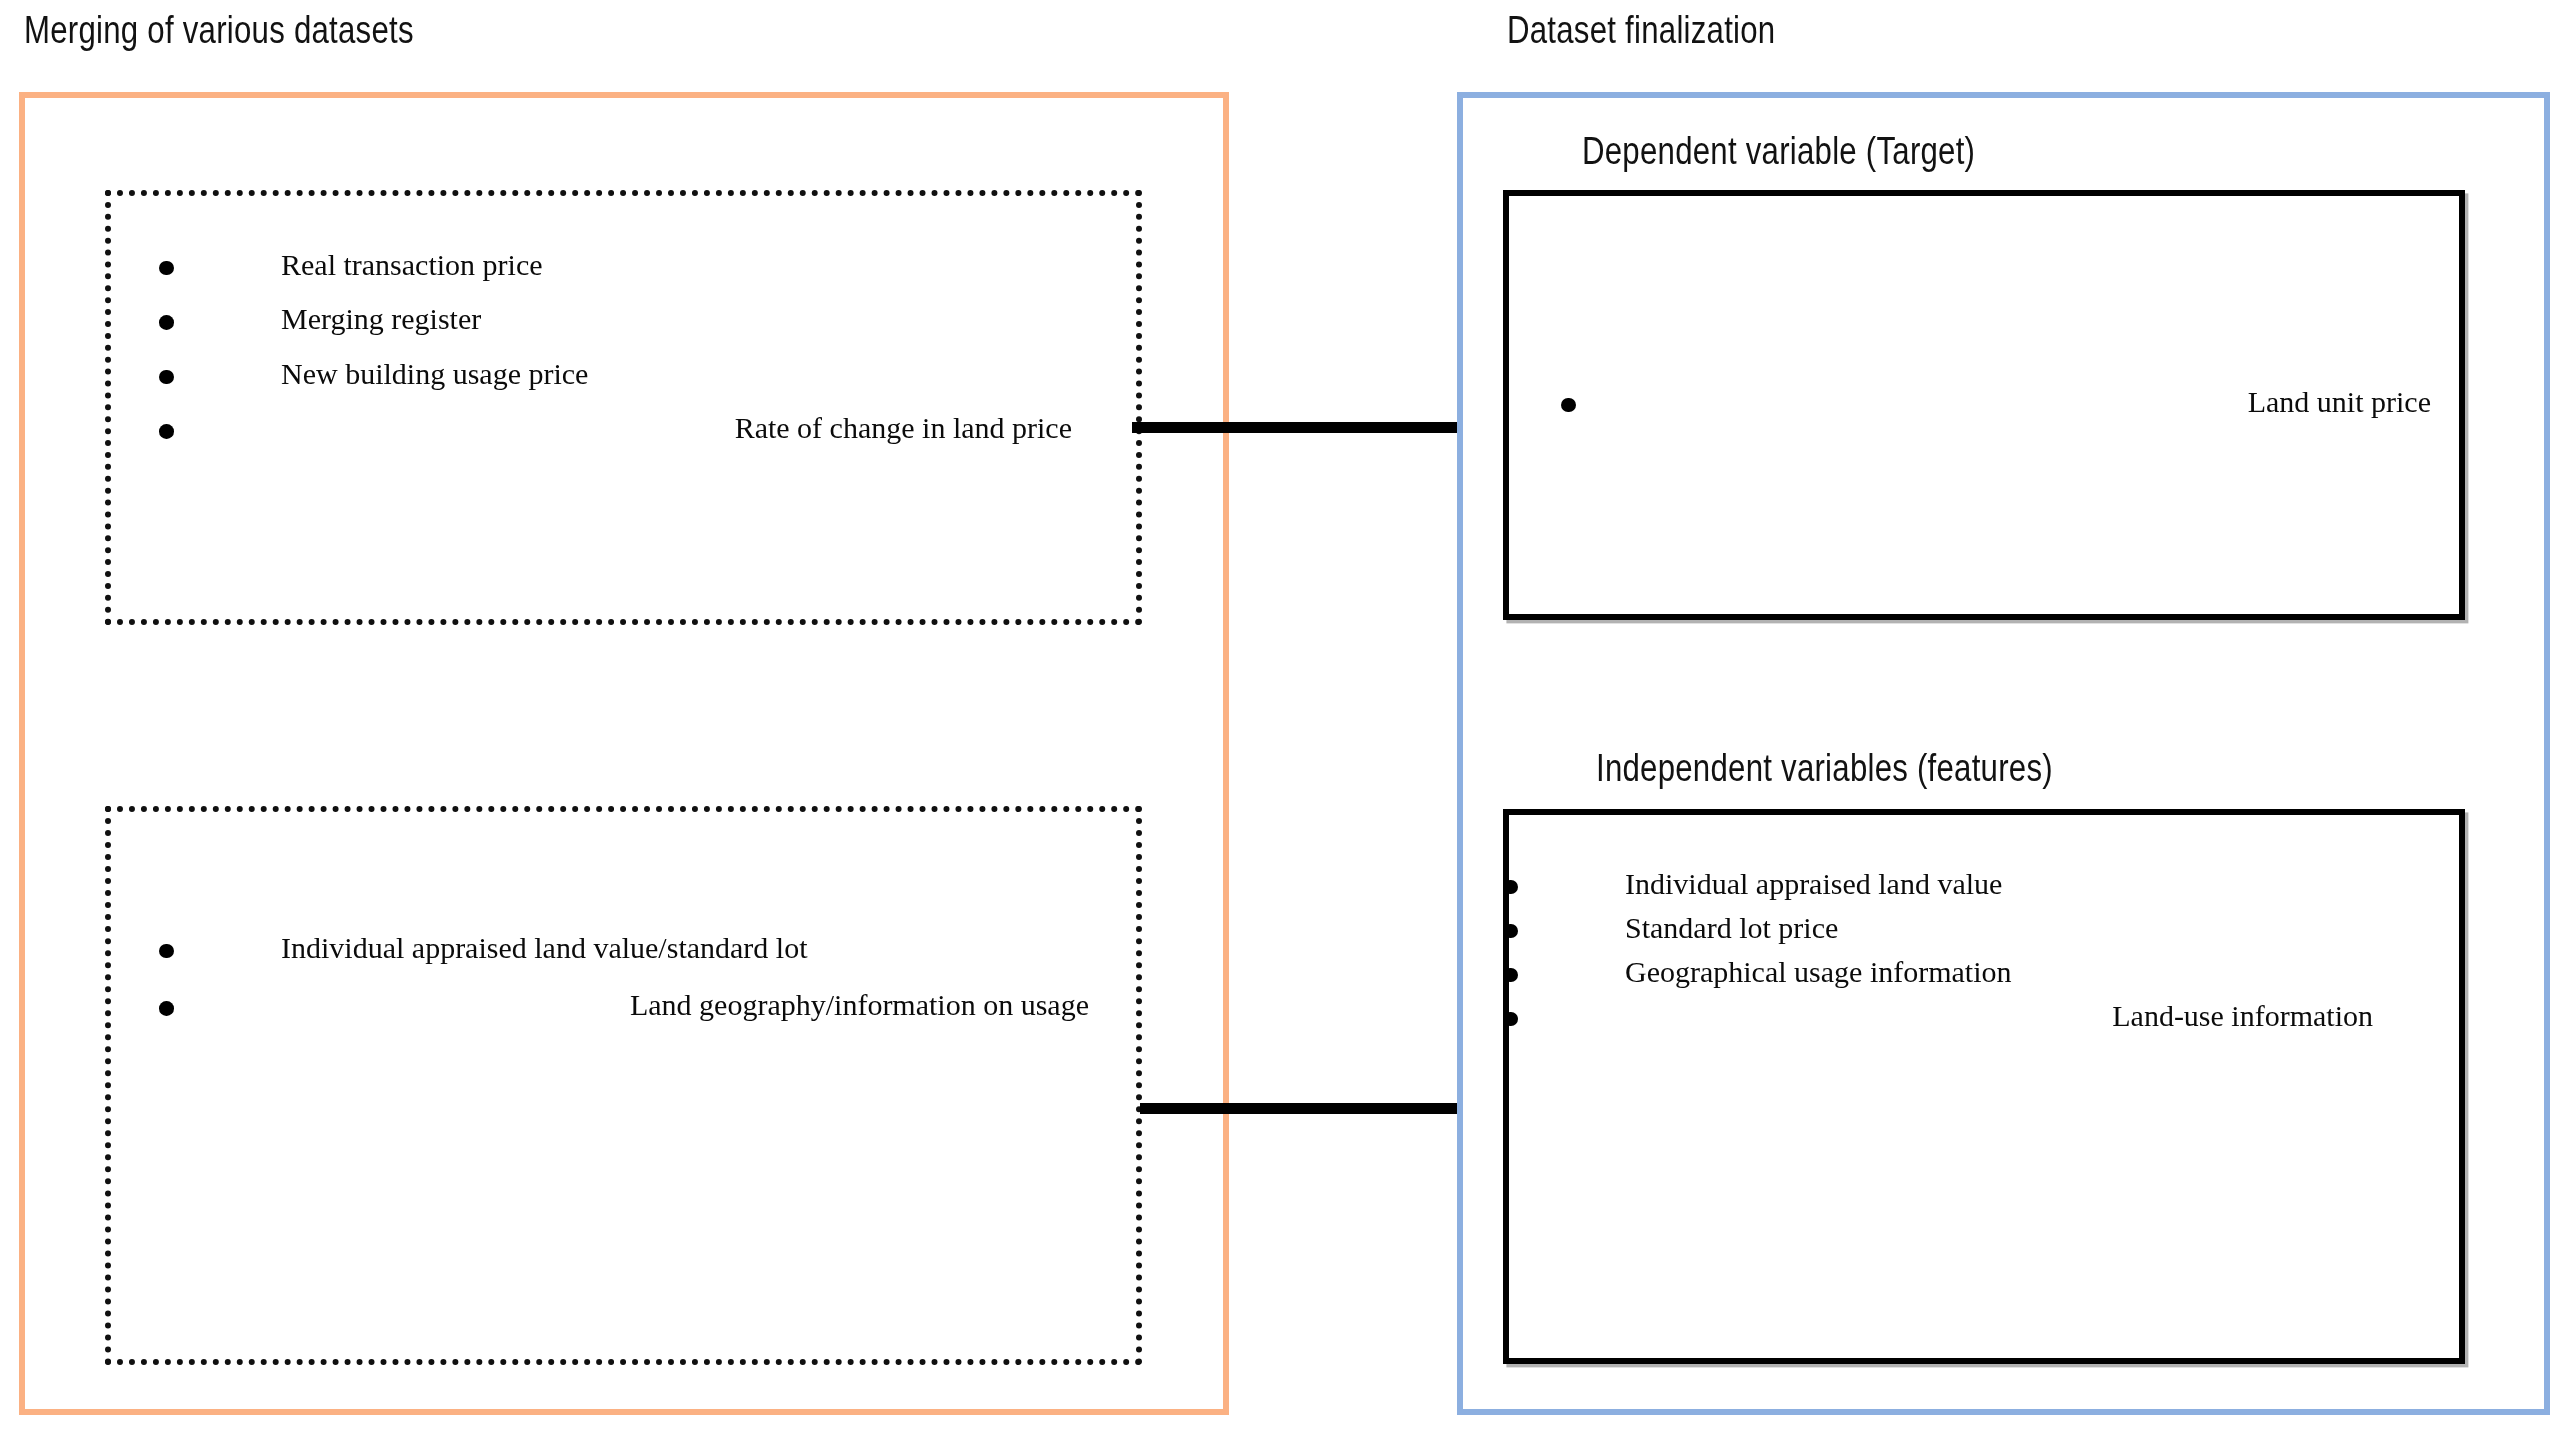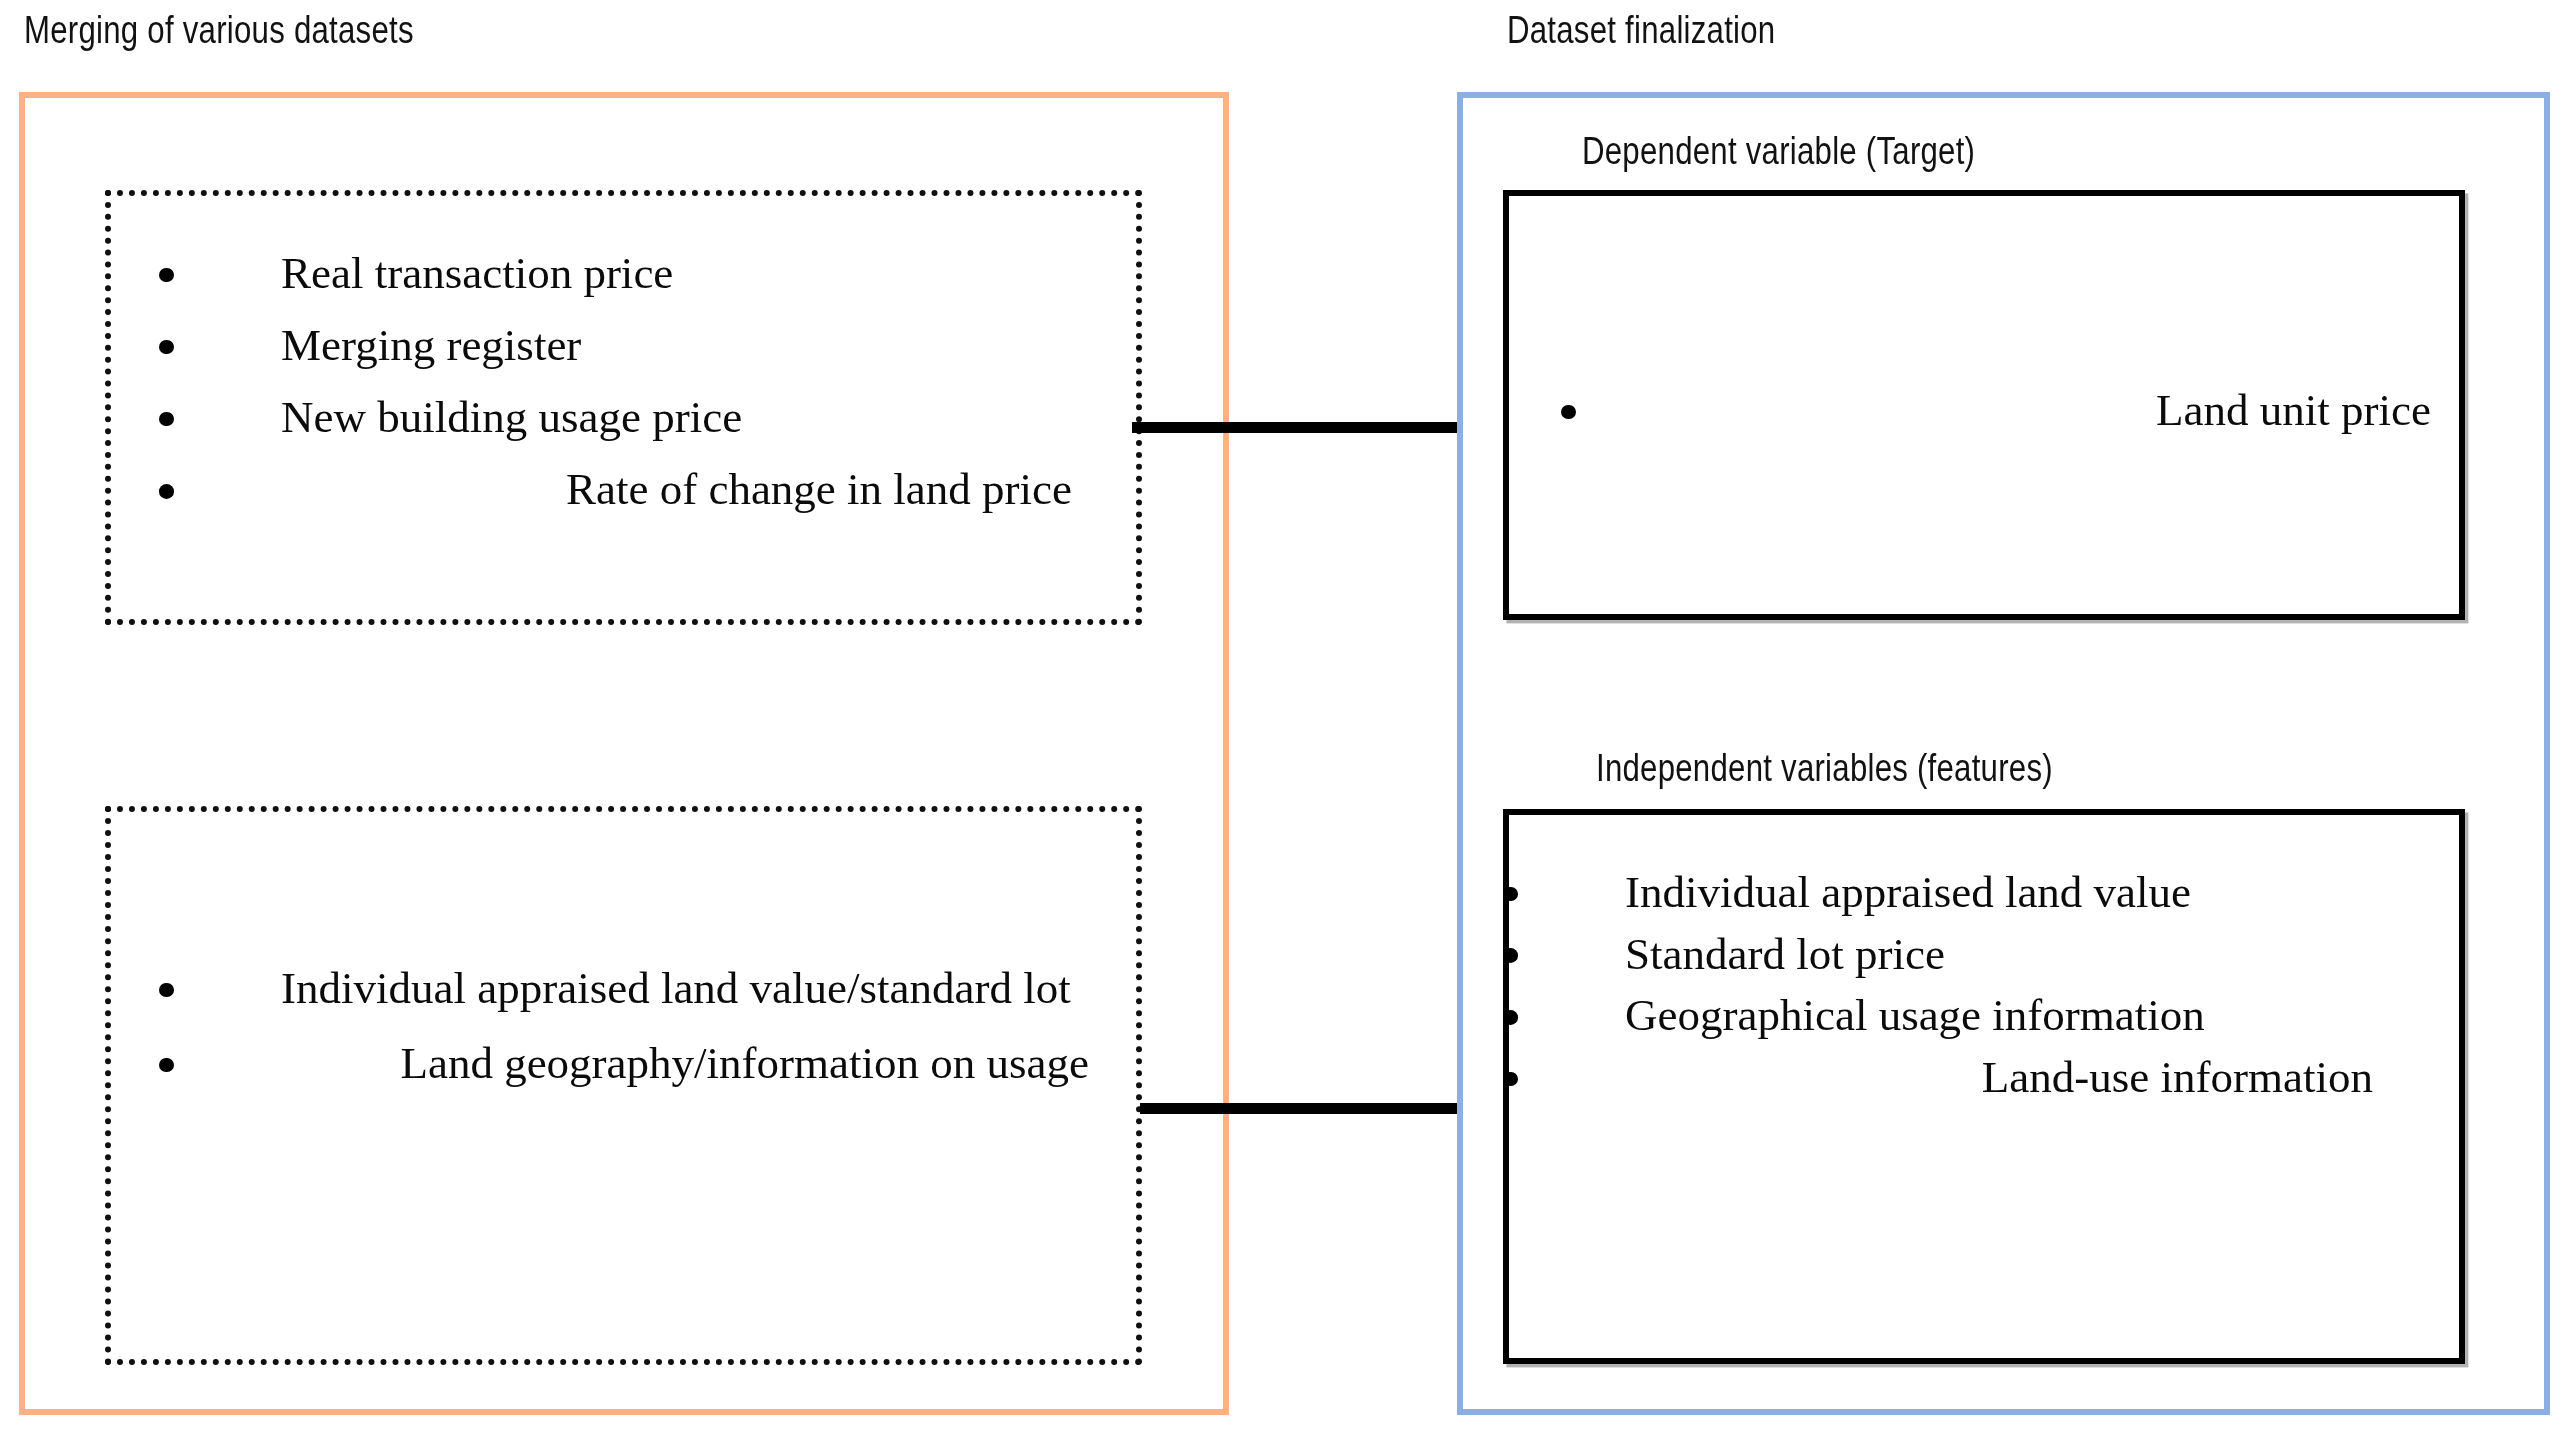--- a/index.html
+++ b/index.html
@@ -82,40 +82,40 @@
   .bullet-list {
     position: absolute;
     margin: 0;
     padding: 0;
     list-style: none;
     font-family: "Liberation Serif", serif;
     color: #0b0b0b;
   }
   .bullet-item {
     position: relative;
-    font-size: 45px;
+    font-size: 30px;
     line-height: 1.18;
     padding-left: 161px;
     margin: 0 0 15.4px 0;
   }
   .bullet-item:last-child { margin-bottom: 0; text-align: right; }
   .bullet-dot {
     position: absolute;
     left: 39px;
     top: 0.46em;
     width: 14.6px;
     height: 14.6px;
     background: #000000;
     border-radius: 50%;
   }
 
   #list-source-primary   { left: 120px;  top: 247px;  width: 952px; }
   #list-source-primary .bullet-item { margin-bottom: 19px; }
 
-  #list-source-secondary { left: 120px;  top: 930px; width: 969px; margin-top: 32px; }
+  #list-source-secondary { left: 120px;  top: 930px; width: 969px; }
   #list-source-secondary .bullet-item { margin-bottom: 22px; }
 
   #list-target-dependent { left: 1522px; top: 384px;  width: 909px; }
 
   #list-target-independent { left: 1464px; top: 866px; width: 909px; }
   #list-target-independent .bullet-item { margin-bottom: 8.6px; }
 
   
   .arrow { position: absolute; }
   #arrow-primary   { left: 1132px; top: 393px;  width: 394px; height: 69px; }

